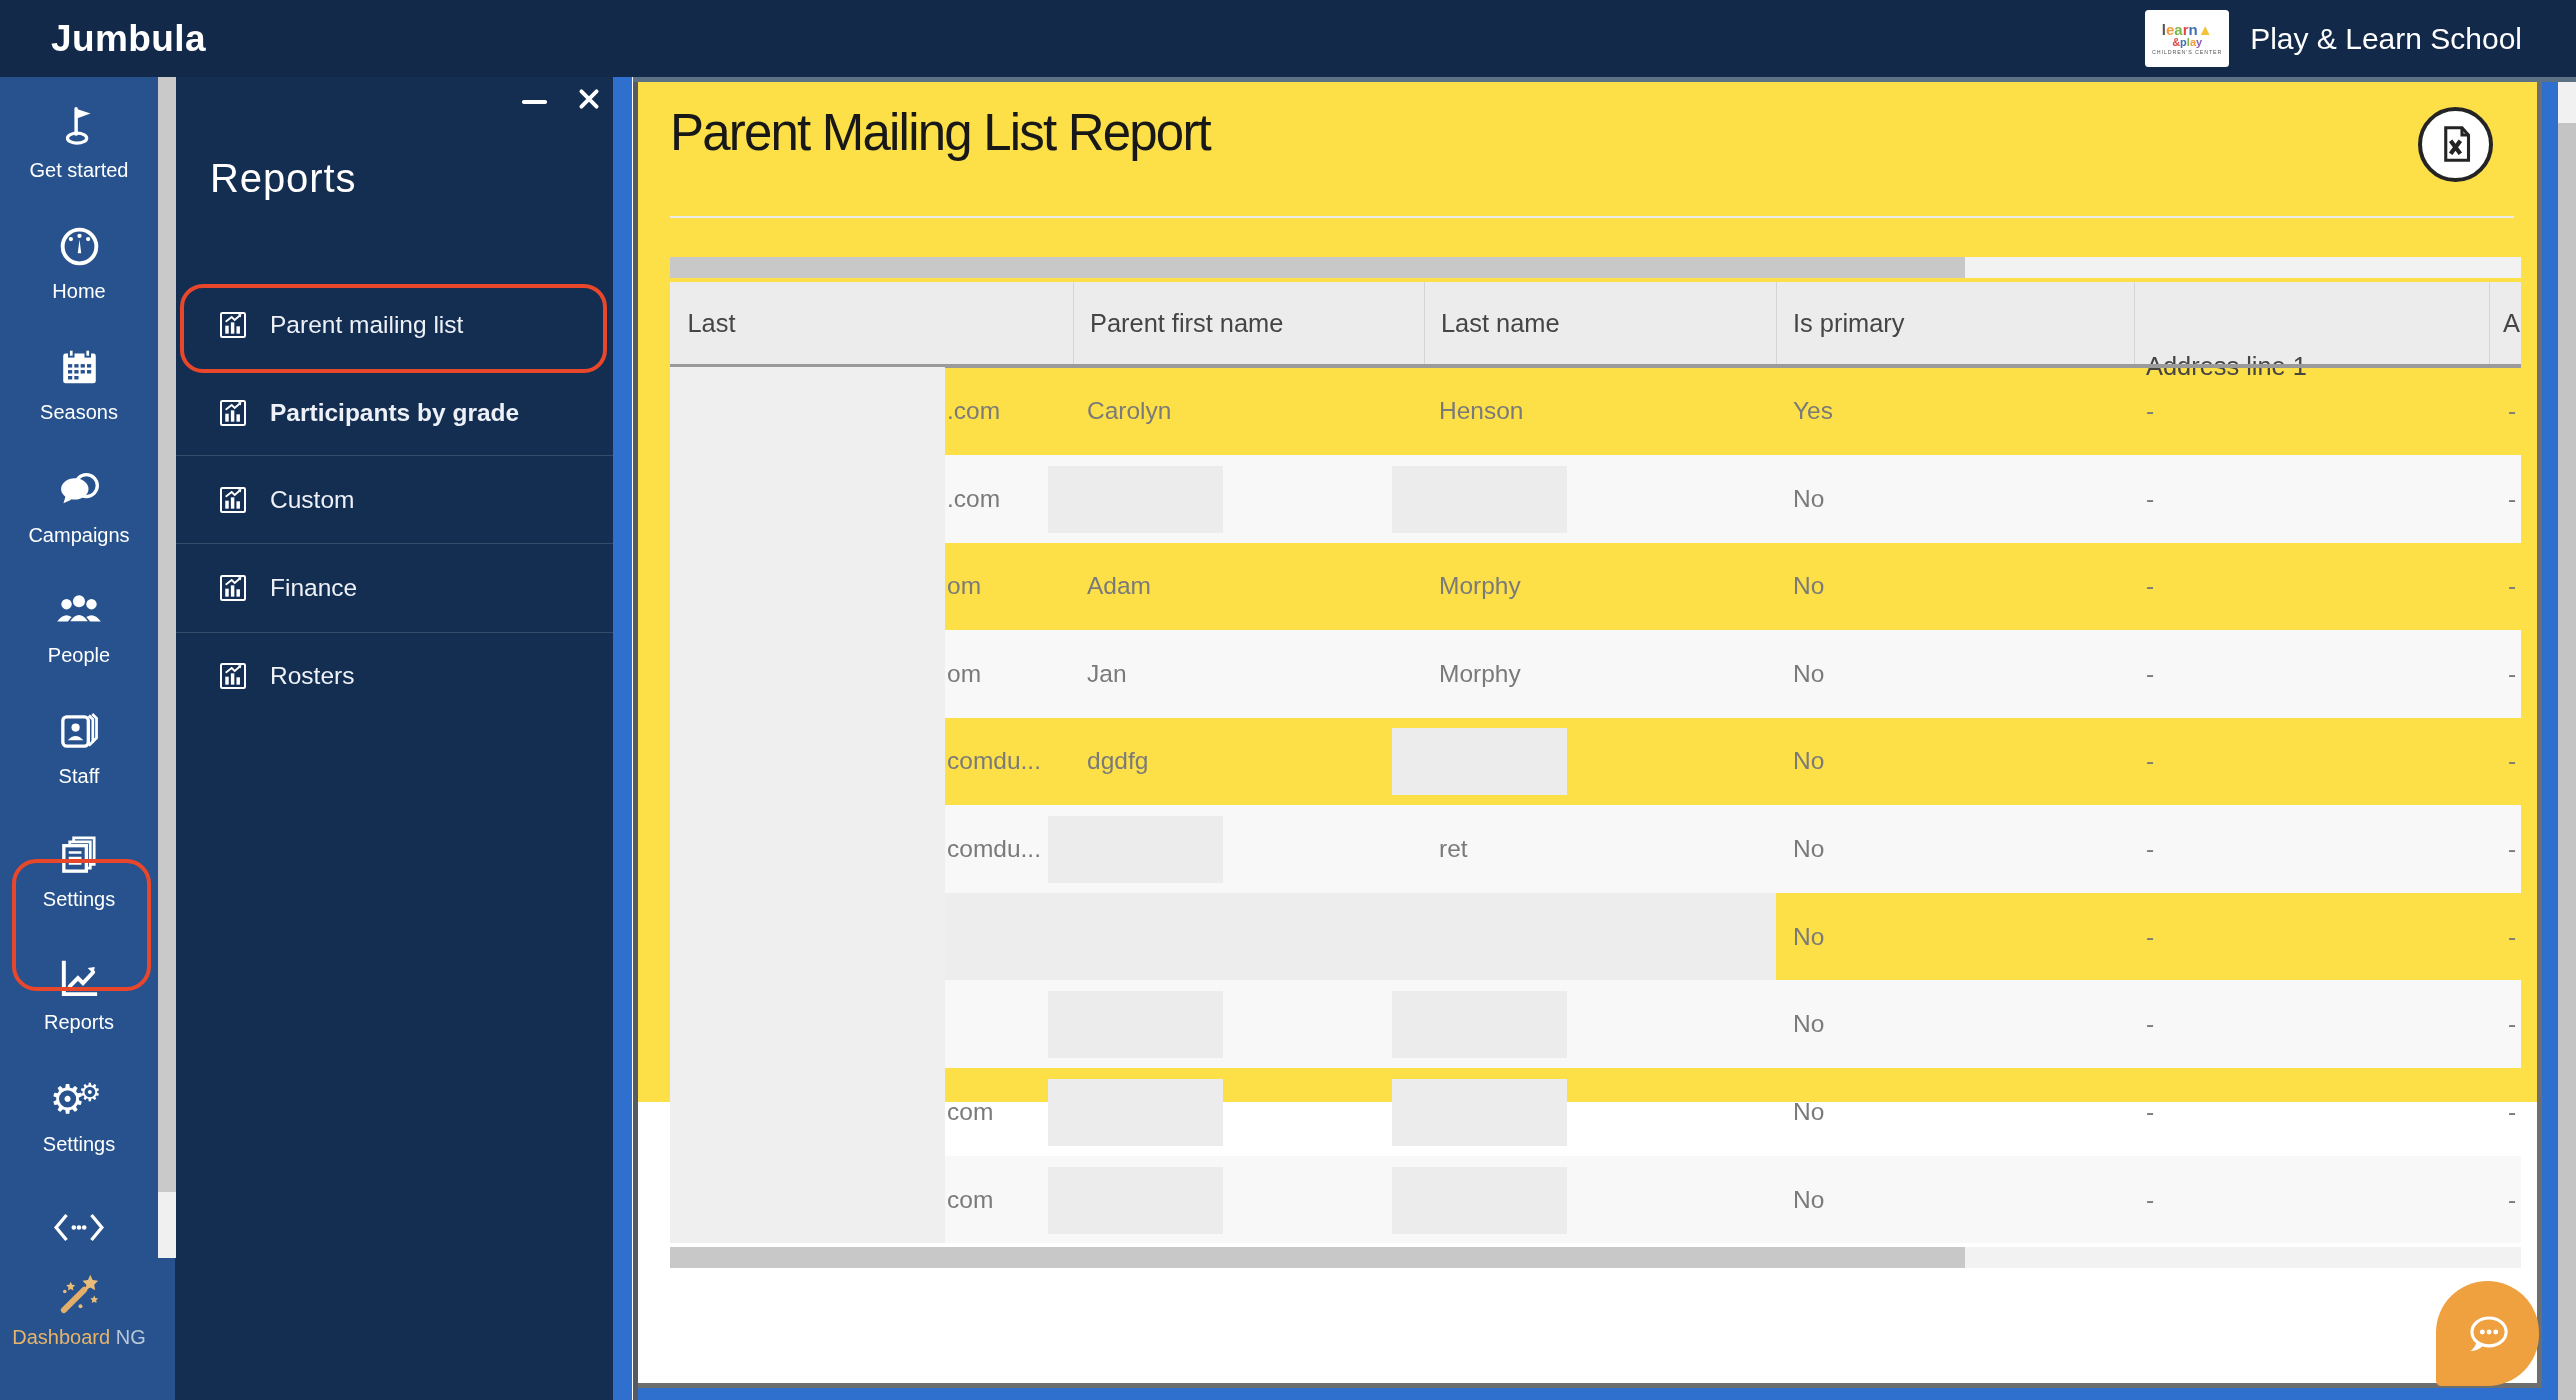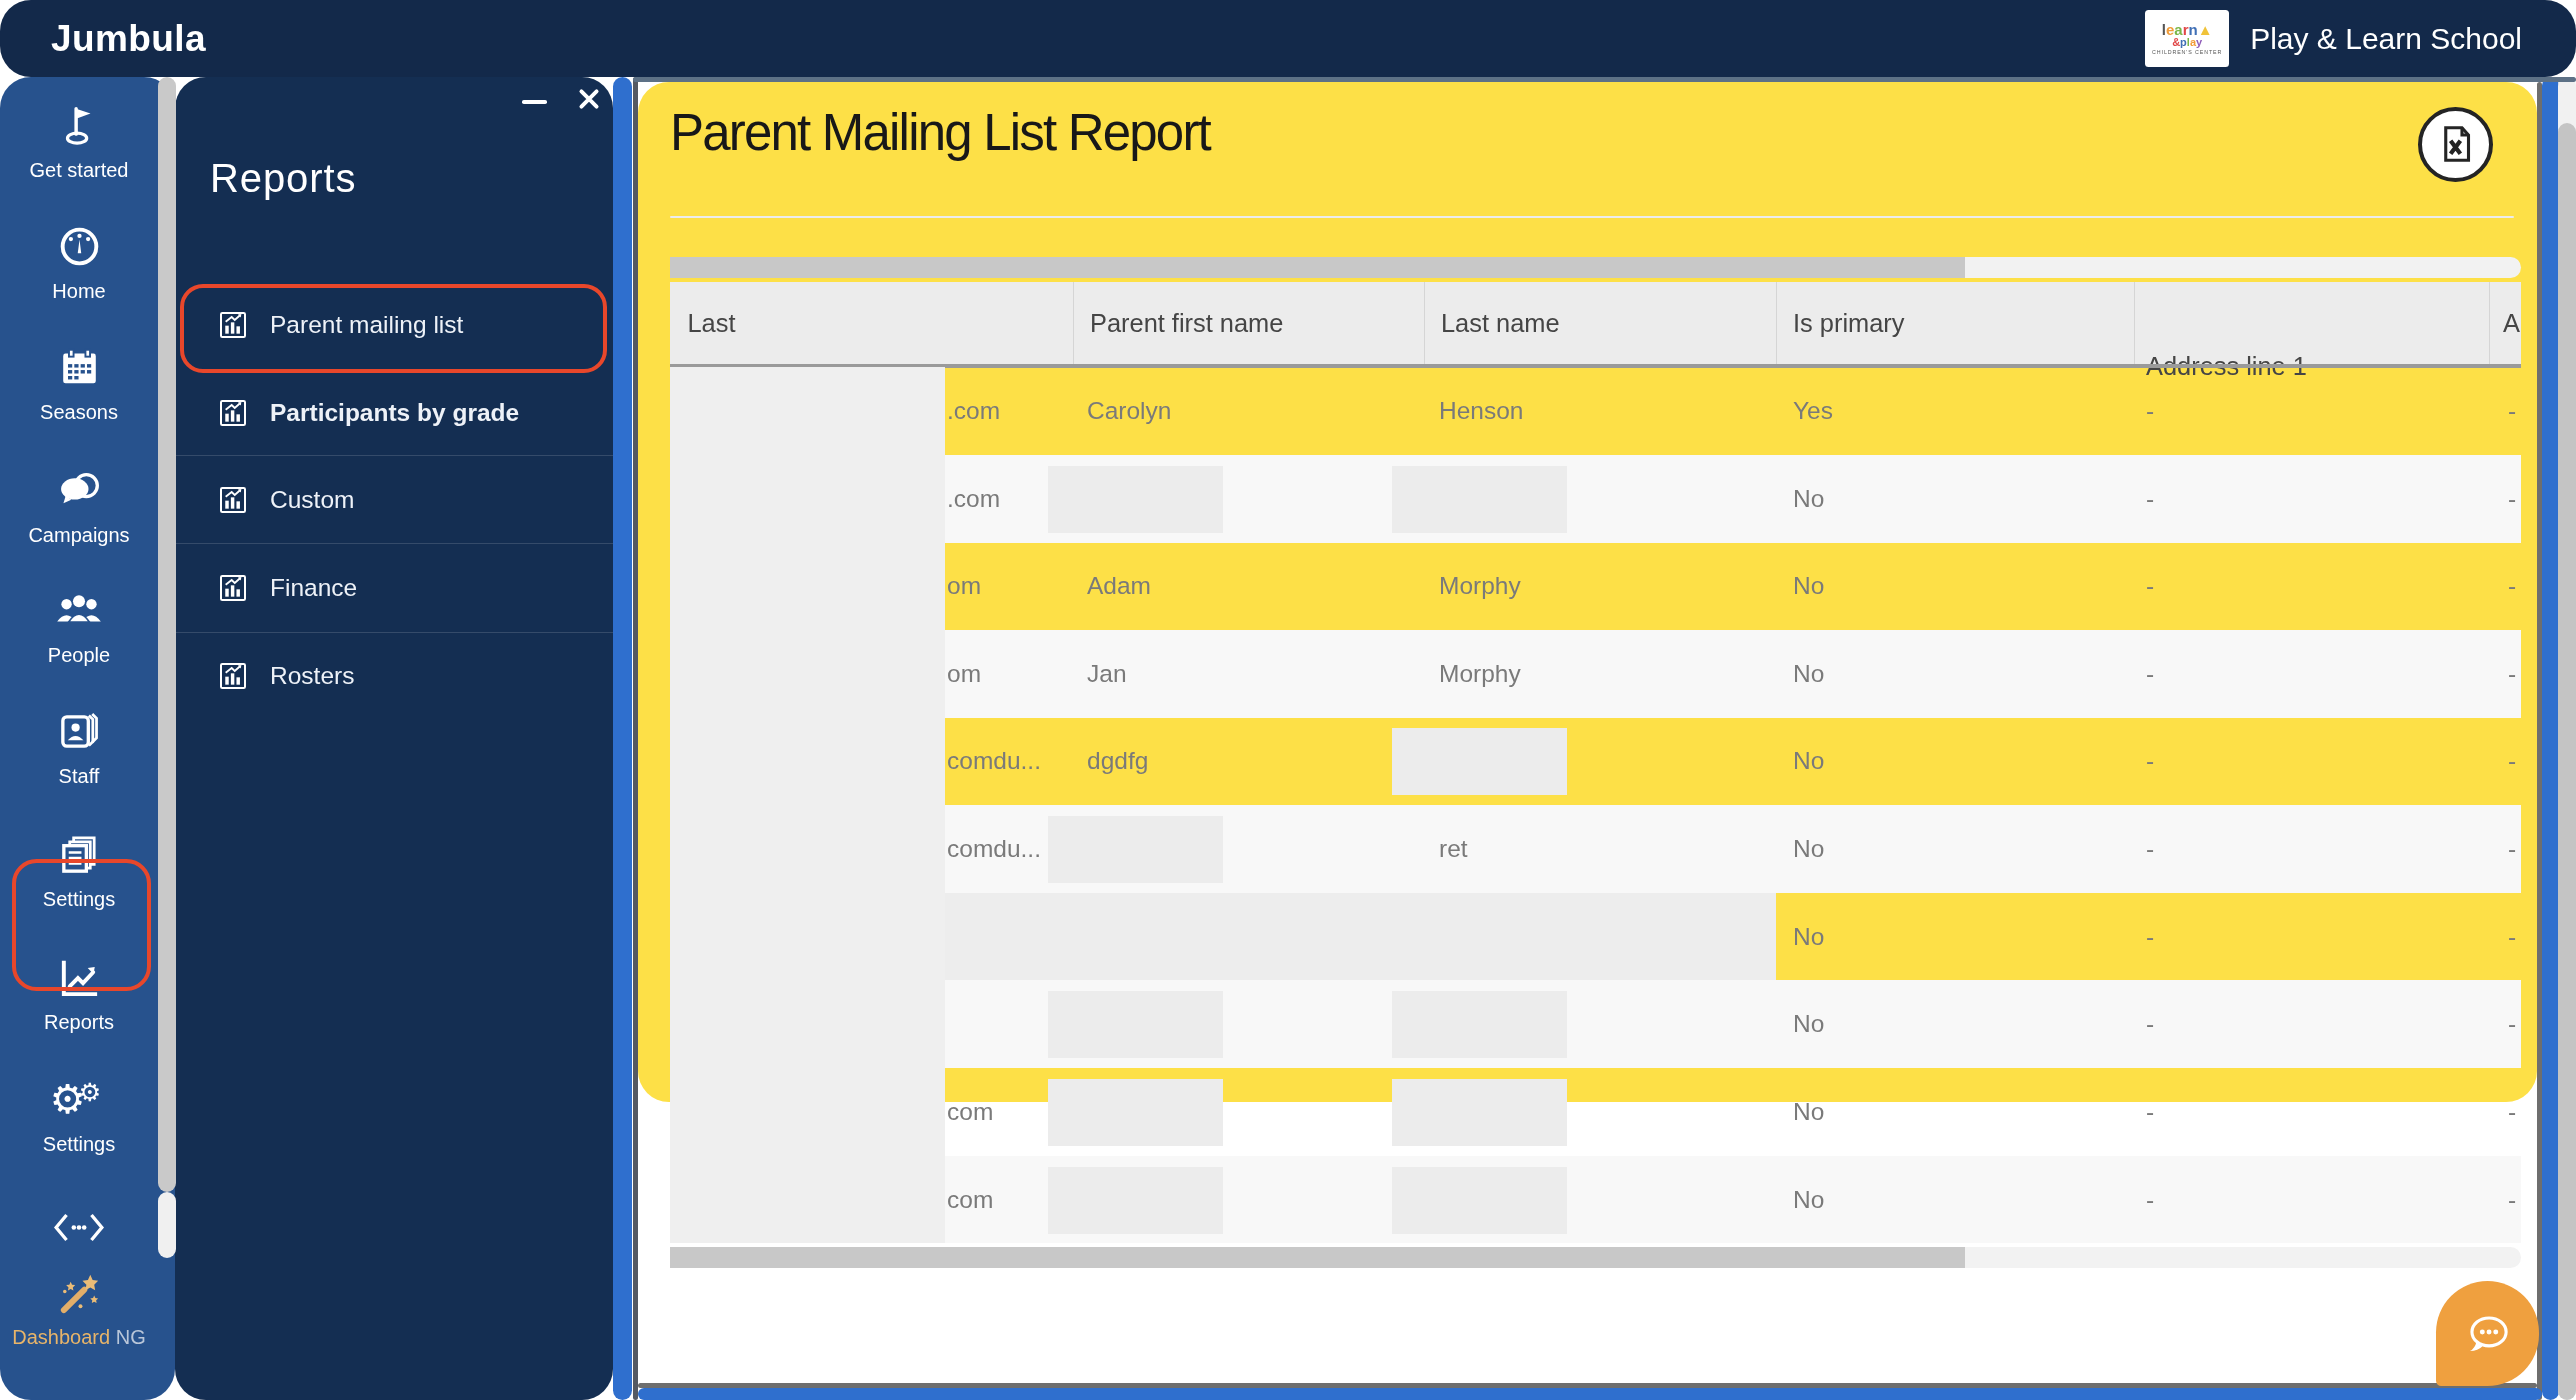--- a/index.html
+++ b/index.html
@@ -1,20 +1,20 @@
 <!DOCTYPE html>
 <html style="font-size:14px"><head>
 <meta charset="utf-8">
 <style>
   html,body{margin:0;padding:0;}
   body{
     width:2576px;height:1400px;position:relative;overflow:hidden;
     font-family:"Liberation Sans",sans-serif;background:#ffffff;
   }
-  .abs{position:absolute;border-radius:31px;}
+  .abs{position:absolute;}
 
   
   #topbar{left:0;top:0;width:2576px;height:77px;background:#13294a;z-index:30;}
   #brand{left:51px;top:0;height:77px;line-height:77px;color:#fff;font-size:37px;font-weight:700;letter-spacing:0.4px;}
   #topbar-right{right:54px;top:0;height:77px;display:flex;align-items:center;gap:21px;}
   #school-logo{width:84px;height:53px;background:#fff;border-radius:3.5px;display:flex;flex-direction:column;align-items:center;justify-content:center;line-height:1;padding:1.8px 0;}
   #school-logo .l1{font-size:15px;font-weight:700;}
   #school-logo .l2{font-size:11px;font-weight:700;}
   #school-logo .l3{font-size:5.3px;color:#555;letter-spacing:0.9px;margin-top:1.8px;}
   #school-name{color:#fff;font-size:30px;font-weight:400;}

